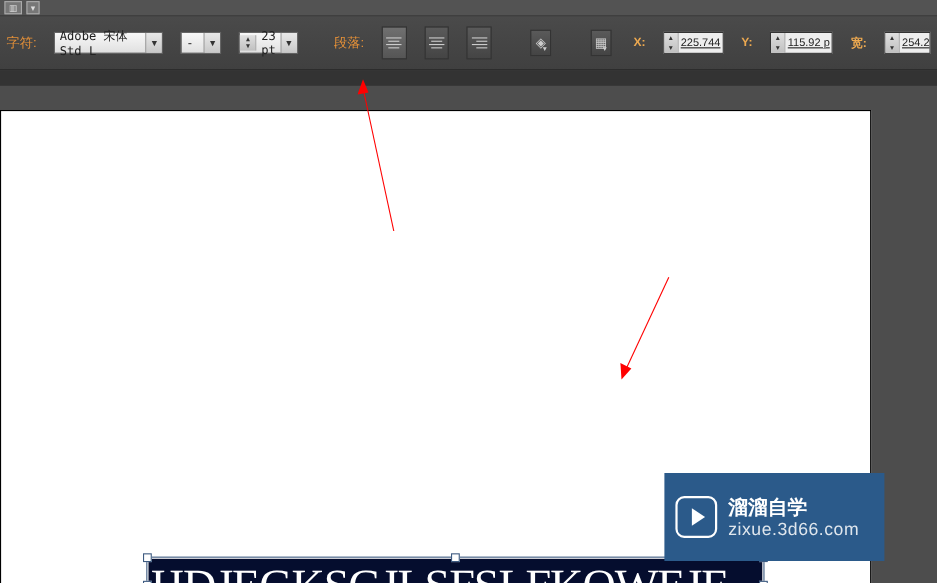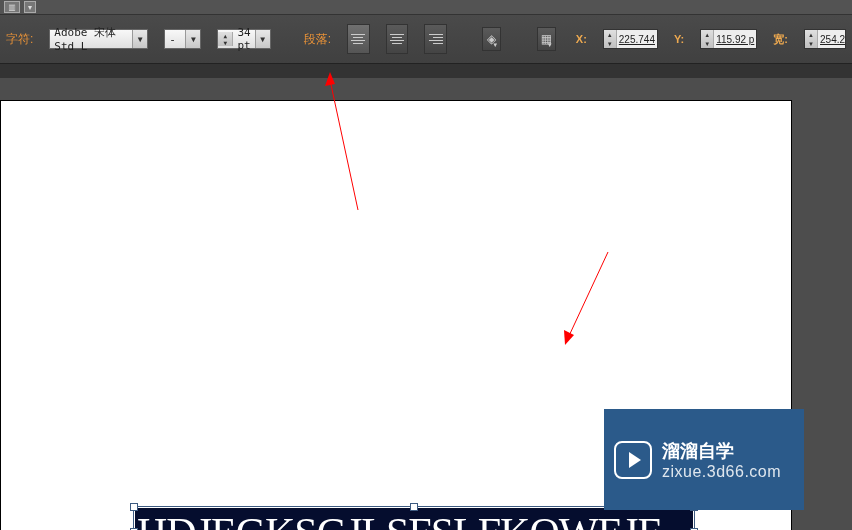--- a/index.html
+++ b/index.html
@@ -28,21 +28,21 @@
     .darkstrip { background: #333; height: 14px; }
     .canvas { position: absolute; top: 100px; left: 0; width: 790px; height: 430px; background: #fff; border: 1px solid #000; }
     .textbox { position: absolute; left: 132px; top: 405px; width: 560px; height: 50px; border: 1px solid #3d5a80; }
     .textbox .handle { width: 6px; height: 6px; background: #fff; border: 1px solid #3d5a80; position: absolute; }
     .textbox .h-tl { top: -4px; left: -4px; } .textbox .h-tr { top: -4px; right: -4px; }
     .textbox .h-tm { top: -4px; left: 50%; margin-left: -4px; }
     .textbox .h-ml { top: 50%; left: -4px; margin-top: -4px; } .textbox .h-mr { top: 50%; right: -4px; margin-top: -4px; }
     .textbox .txt { background: #050d2e; color: #fff; font-family: 'Times New Roman', serif; font-size: 42px; padding: 1px 2px; margin: 1px; letter-spacing: -1px; white-space: nowrap; }
     .arrow1 { position: absolute; top: 70px; left: 325px; pointer-events: none; }
     .arrow2 { position: absolute; top: 250px; left: 560px; pointer-events: none; }
-    .watermark { position: absolute; right: 48px; bottom: 20px; width: 180px; height: 101px; background: #2b5a8a; display: flex; align-items: center; padding: 0 10px; gap: 10px; }
+    .watermark { position: absolute; right: 48px; bottom: 20px; width: 180px; height: 80px; background: #2b5a8a; display: flex; align-items: center; padding: 0 10px; gap: 10px; }
     .watermark .play { width: 34px; height: 34px; border: 2.5px solid #fff; border-radius: 8px; display: flex; align-items: center; justify-content: center; }
     .watermark .play::after { content: ''; border-left: 12px solid #fff; border-top: 8px solid transparent; border-bottom: 8px solid transparent; margin-left: 3px; }
     .watermark .wm-text { color: #fff; display: flex; flex-direction: column; }
     .watermark .wm-big { font-size: 18px; font-weight: bold; font-family: SimHei, sans-serif; }
     .watermark .wm-small { font-size: 16px; opacity: .85; letter-spacing: .5px; }
   </style>
 </head>
 <body>
 
 <div class="menubar">
@@ -58,21 +58,21 @@
   </div>
   <div class="dropdown style-dd">
     <span class="dd-text">-</span>
     <span class="dd-arrow">▼</span>
   </div>
   <div class="dropdown size-dd">
     <div class="spinner">
         <span>▲</span>
         <span>▼</span>
       </div>
-    <span class="value">34 pt</span>
+    <span class="value">23 pt</span>
     <span class="dd-arrow">▼</span>
   </div>
   <span class="label" style="margin-left:17px">段落:</span>
   <div class="btn-align" style="background:linear-gradient(#707070,#555);">
     <div class="line" style="width:14px"></div>
       <div class="line" style="width:10px"></div>
       <div class="line" style="width:14px"></div>
       <div class="line" style="width:10px"></div>
   </div>
   <div class="btn-align">

